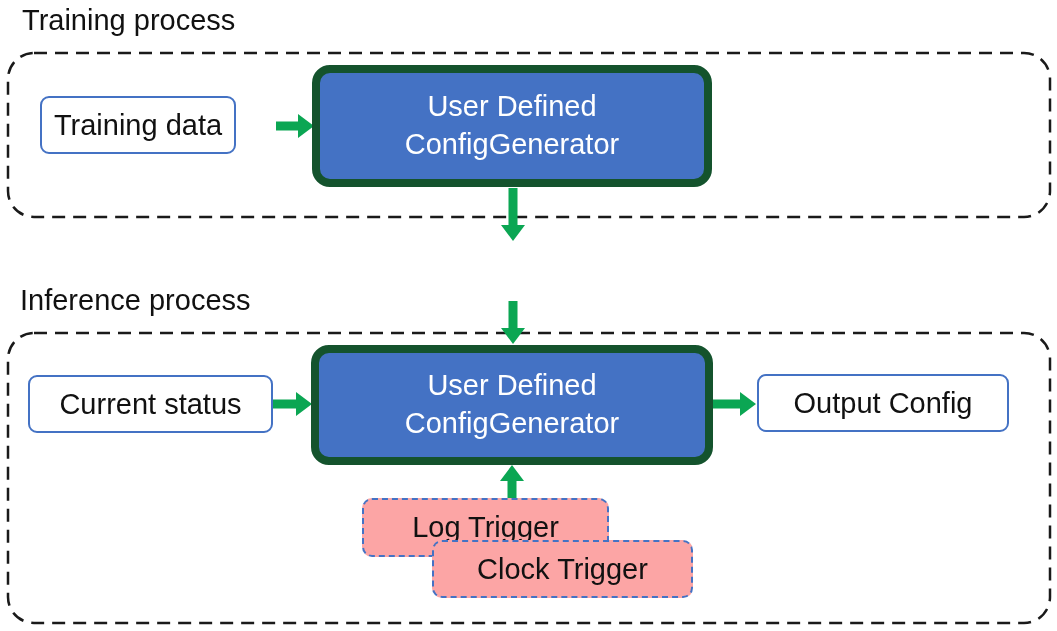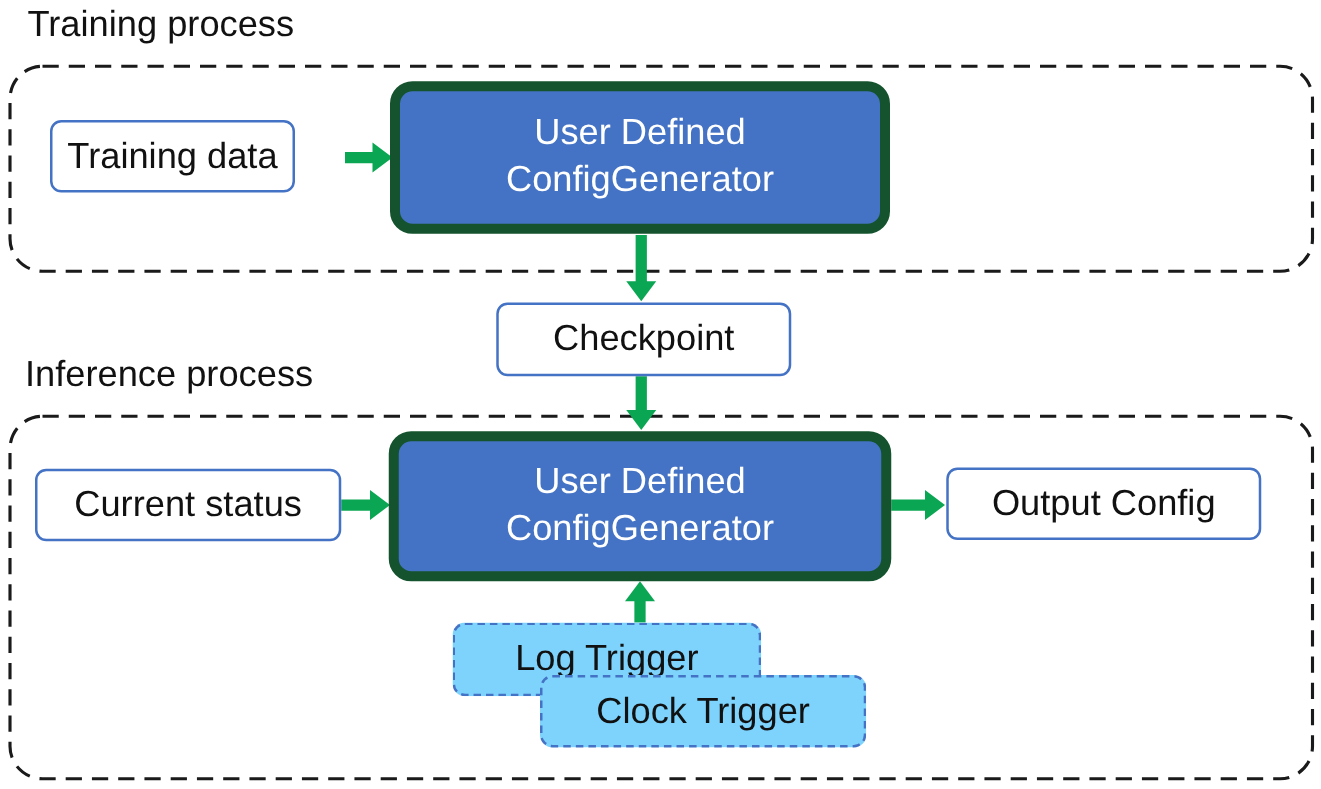--- a/index.html
+++ b/index.html
@@ -53,21 +53,21 @@
     justify-content: center;
     font-size: 29px;
     line-height: 1.3;
     color: #ffffff;
     text-align: center;
     z-index: 2;
     box-sizing: border-box;
   }
   .trigger-box {
     position: absolute;
-    background: #7dd3fc;
+    background: #fca5a5;
     border: 2px dashed #4472C4;
     border-radius: 10px;
     display: flex;
     align-items: center;
     justify-content: center;
     font-size: 29px;
     color: #111111;
     white-space: nowrap;
     box-sizing: border-box;
   }
@@ -104,23 +104,20 @@
 
   <div class="io-box" id="box-training-data">
     <span>Training data</span>
   </div>
 
   <div class="generator-box" id="box-generator-train">
     <span>User Defined</span>
     <span>ConfigGenerator</span>
   </div>
 
-  <div class="io-box" id="box-checkpoint">
-    <span>Checkpoint</span>
-  </div>
 
   <div class="section-label" id="label-inference">Inference process</div>
 
   <div class="io-box" id="box-current-status">
     <span>Current status</span>
   </div>
 
   <div class="generator-box" id="box-generator-infer">
     <span>User Defined</span>
     <span>ConfigGenerator</span>

